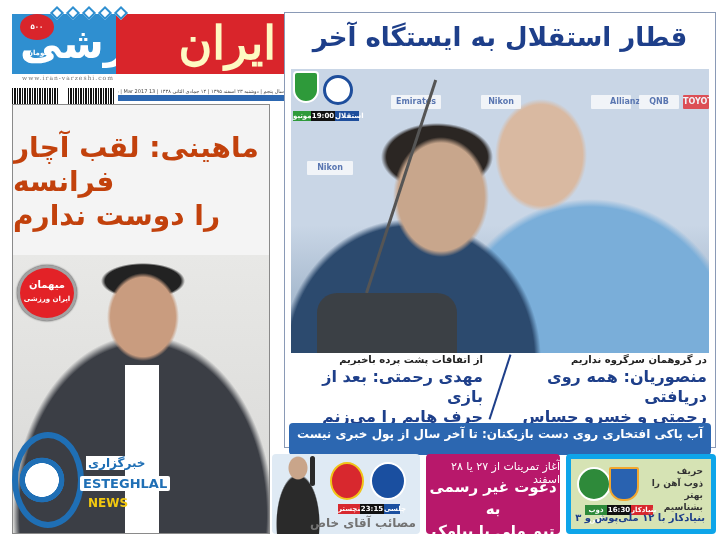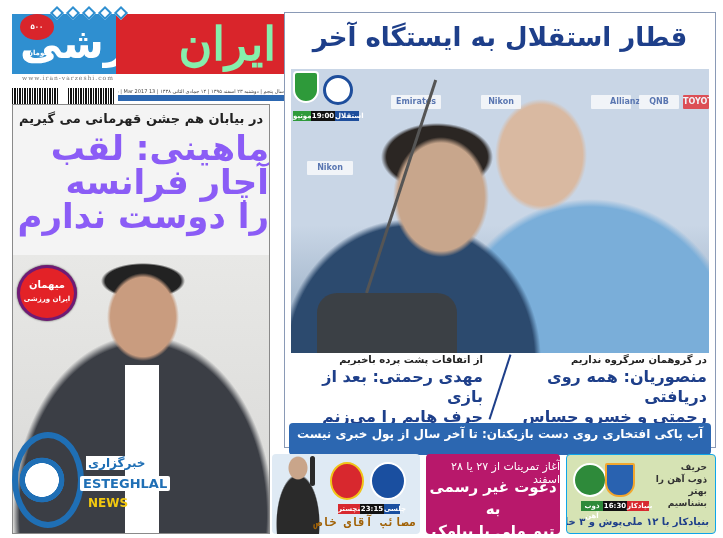--- a/index.html
+++ b/index.html
@@ -2,46 +2,46 @@
 <html><head>
   <meta charset="utf-8">
   <style>
     * { box-sizing: border-box; margin: 0; padding: 0; }
     html, body { width: 723px; height: 538px; overflow: hidden; background: #ffffff; }
     body { position: relative; font-family: "DejaVu Sans", sans-serif; direction: rtl; }
 
     
     .masthead { position: absolute; left: 12px; top: 8px; width: 272px; height: 78px; }
     .mast-red { position: absolute; right: 0; top: 6px; width: 168px; height: 60px; background: #d9252b; }
-    .mast-red-text { position: absolute; right: 8px; top: 0; font-family: Liberation Sans, sans-serif; font-weight: bold; font-size: 46px; color: #86efac; line-height: 60px; letter-spacing: -2px; }
+    .mast-red-text { position: absolute; right: 8px; top: 0; font-family: Liberation Serif, serif; font-weight: bold; font-size: 46px; color: #fef9c3; line-height: 60px; letter-spacing: -2px; }
     .mast-blue { position: absolute; left: 0; top: 6px; width: 110px; height: 60px; background: #2f8fd0; }
     .mast-blue-text { position: absolute; left: 8px; top: 0; font-weight: bold; font-size: 42px; color: #fff; line-height: 60px; }
     .mast-diamonds { position: absolute; left: 40px; top: 0; display: flex; gap: 6px; direction: ltr; }
     .mast-diamonds span { width: 10px; height: 10px; background: #fff; border: 2px solid #2f8fd0; transform: rotate(45deg); }
     .mast-badge { position: absolute; left: 8px; top: 6px; width: 34px; height: 26px; background: #d9252b; border-radius: 50%; color: #fff; font-size: 7px; text-align: center; line-height: 26px; font-weight: bold; }
     .mast-url { position: absolute; left: 10px; top: 66px; font-size: 6px; color: #777; direction: ltr; letter-spacing: 1px; font-family: "DejaVu Serif", serif; }
 
     .barcodes { position: absolute; left: 12px; top: 88px; display: flex; gap: 10px; direction: ltr; }
     .barcode { height: 16px; width: 46px; background: repeating-linear-gradient(90deg, #111 0 1px, #fff 1px 2px, #111 2px 4px, #fff 4px 5px); }
     .dateline { position: absolute; left: 118px; top: 87px; width: 166px; height: 8px; font-size: 5px; color: #444; line-height: 8px; text-align: right; white-space: nowrap; overflow: hidden; }
     .date-bar { position: absolute; left: 118px; top: 95px; width: 166px; height: 6px; background: #2c67b1; }
 
     
     .left-box { position: absolute; left: 12px; top: 104px; width: 258px; height: 430px; border: 1px solid #8a8a8a; background: #f4f4f4; overflow: hidden; }
     .left-kicker { position: absolute; top: 6px; left: 0; right: 0; text-align: center; font-size: 13px; font-weight: bold; color: #222; }
-    .left-headline { position: absolute; top: 26px; left: 0; right: 0; text-align: right; font-size: 34px; font-weight: bold; color: #8b5cf6; line-height: 34px; }
+    .left-headline { position: absolute; top: 26px; left: 0; right: 0; text-align: left; font-size: 28px; font-weight: bold; color: #c2410c; line-height: 34px; }
     .left-col-right { position: absolute; right: 10px; top: 98px; width: 110px; text-align: right; font-size: 12px; font-weight: bold; color: #222; line-height: 16px; }
     .left-col-left { position: absolute; left: 12px; top: 98px; width: 100px; text-align: right; font-size: 12px; font-weight: bold; color: #222; line-height: 16px; }
     .player-photo { position: absolute; left: 0; top: 150px; width: 258px; height: 280px;
       background: radial-gradient(ellipse 36px 44px at 130px 62px, #c99c7f 0 90%, transparent 100%),
                   radial-gradient(ellipse 42px 18px at 130px 26px, #222 0 90%, transparent 100%),
                   linear-gradient(180deg, transparent 0 110px, #fff 110px 280px) 112px 0/34px 280px no-repeat,
                   radial-gradient(ellipse 130px 180px at 130px 260px, #3b3e45 0 95%, transparent 100%),
                   linear-gradient(#e8e8e6, #d8d8d6); }
-    .guest-badge { position: absolute; left: 4px; top: 160px; width: 60px; height: 56px; border-radius: 50%; background: #e32227; border: 3px solid #701a75; color: #fff; text-align: center; font-size: 10px; font-weight: bold; line-height: 14px; padding-top: 10px; box-shadow: 0 0 2px #333; }
+    .guest-badge { position: absolute; left: 4px; top: 160px; width: 60px; height: 56px; border-radius: 50%; background: #e32227; border: 3px solid #a3a3a3; color: #fff; text-align: center; font-size: 10px; font-weight: bold; line-height: 14px; padding-top: 10px; box-shadow: 0 0 2px #333; }
     .guest-badge small { display: block; font-size: 7px; }
 
     
     .wm { position: absolute; left: 12px; top: 432px; width: 130px; height: 96px; direction: ltr; }
     .wm-ball { position: absolute; left: 0; top: 0; width: 72px; height: 96px; border-radius: 50%; border: 6px solid #1f6fb5; background: radial-gradient(circle at 40% 50%, #fff 0 30%, #1f6fb5 31% 40%, transparent 41%); }
     .wm-fa { position: absolute; left: 74px; top: 24px; font-size: 12px; font-weight: bold; color: #1f6fb5; background: #fff; padding: 0 2px; }
     .wm-est { position: absolute; left: 68px; top: 44px; font-size: 13px; font-weight: bold; color: #1f6fb5; background: #fff; padding: 0 3px; border-radius: 2px; }
     .wm-news { position: absolute; left: 76px; top: 64px; font-size: 12px; font-weight: bold; color: #f2c80f; }
     .wm-news span { font-size: 7px; color: #fff; }
 
@@ -72,31 +72,31 @@
     .sub-left { position: absolute; left: 8px; top: 340px; width: 190px; text-align: right; }
     .sub-kicker { font-size: 10px; color: #222; font-weight: bold; line-height: 14px; }
     .sub-head { font-size: 16px; font-weight: bold; color: #1e3f8a; line-height: 20px; }
     .slash { position: absolute; left: 214px; top: 340px; width: 2px; height: 68px; background: #1e3f8a; transform: rotate(18deg); }
     .ribbon { position: absolute; left: 4px; top: 410px; width: 422px; height: 32px; background: #2c67b1; border-radius: 4px; color: #fff; font-size: 12px; font-weight: bold; text-align: center; line-height: 22px; }
 
     
     .card { position: absolute; top: 454px; height: 80px; border-radius: 4px; overflow: hidden; }
     .card-mourinho { left: 272px; width: 148px; background: #dfeaf4; }
     .card-team { left: 426px; width: 134px; background: #b8186b; color: #fff; }
-    .card-naft { left: 566px; width: 150px; background: #d6e3b4; border: 1px solid #0ea5e9; }
+    .card-naft { left: 566px; width: 150px; background: #d6e3b4; border: 5px solid #0ea5e9; }
 
     .mou-fig { position: absolute; left: 4px; top: 0; width: 44px; height: 80px; background: radial-gradient(ellipse 10px 12px at 22px 14px, #c9a58a 0 90%, transparent 100%), radial-gradient(ellipse 22px 50px at 22px 70px, #2a2a2a 0 95%, transparent 100%); }
     .mou-arm { position: absolute; left: 38px; top: 2px; width: 5px; height: 30px; background: #2a2a2a; border-radius: 3px; }
     .crest-manu { position: absolute; left: 58px; top: 8px; width: 34px; height: 38px; border-radius: 50%; background: #d8282e; border: 2px solid #f0c419; }
     .crest-chel { position: absolute; left: 98px; top: 8px; width: 36px; height: 38px; border-radius: 50%; background: #1a4fa0; border: 2px solid #fff; }
     .mou-strip { position: absolute; left: 66px; top: 50px; height: 10px; display: flex; direction: ltr; font-size: 7px; font-weight: bold; line-height: 10px; color: #fff; }
     .mou-strip span:nth-child(1) { background: #d8282e; width: 22px; text-align: center; }
     .mou-strip span:nth-child(2) { background: #111; width: 24px; text-align: center; }
     .mou-strip span:nth-child(3) { background: #1a4fa0; width: 16px; text-align: center; }
-    .mou-title { position: absolute; right: 4px; bottom: 4px; font-size: 12px; font-weight: bold; color: #a16207; font-family: Liberation Mono, monospace; }
+    .mou-title { position: absolute; right: 4px; bottom: 4px; font-size: 12px; font-weight: bold; color: #737373; }
 
     .team-kicker { position: absolute; top: 6px; left: 0; right: 0; text-align: right; font-size: 11px; }
     .team-head { position: absolute; top: 22px; left: 0; right: 0; text-align: center; font-size: 15px; font-weight: bold; line-height: 22px; }
 
     .naft-kicker { position: absolute; right: 8px; top: 6px; width: 60px; text-align: right; font-size: 9px; font-weight: bold; color: #333; line-height: 12px; }
     .crest-naft { position: absolute; left: 38px; top: 8px; width: 30px; height: 34px; background: #2962b0; border-radius: 2px 2px 14px 14px; border: 2px solid #f2a72e; }
     .crest-zob { position: absolute; left: 6px; top: 8px; width: 34px; height: 34px; border-radius: 50%; background: #2e8a3a; border: 2px solid #fff; }
     .naft-strip { position: absolute; left: 14px; top: 46px; height: 10px; display: flex; direction: ltr; font-size: 7px; font-weight: bold; line-height: 10px; color: #fff; }
     .naft-strip span:nth-child(1) { background: #2e8a3a; width: 22px; text-align: center; }
     .naft-strip span:nth-child(2) { background: #111; width: 24px; text-align: center; }
@@ -124,21 +124,20 @@
   <div class="mast-url">www.iran-varzeshi.com</div>
 </div>
 <div class="barcodes">
   <div class="barcode"></div>
   <div class="barcode"></div>
 </div>
 <div class="dateline">سال پنجم | دوشنبه ۲۳ اسفند ۱۳۹۵ | ۱۴ جمادی الثانی ۱۴۳۸ | 13 Mar 2017 | شماره ۶۰۴</div>
 <div class="date-bar"></div>
 
 <div class="left-box">
-  <div class="left-kicker">در بیابان هم جشن قهرمانی می گیریم</div>
   <div class="left-headline">
     <div>ماهینی: لقب آچار فرانسه</div>
     <div>را دوست ندارم</div>
   </div>
   <div class="player-photo"></div>
   <div class="guest-badge">
     <span>میهمان</span>
     <small>ایران ورزشی</small>
   </div>
 </div>

